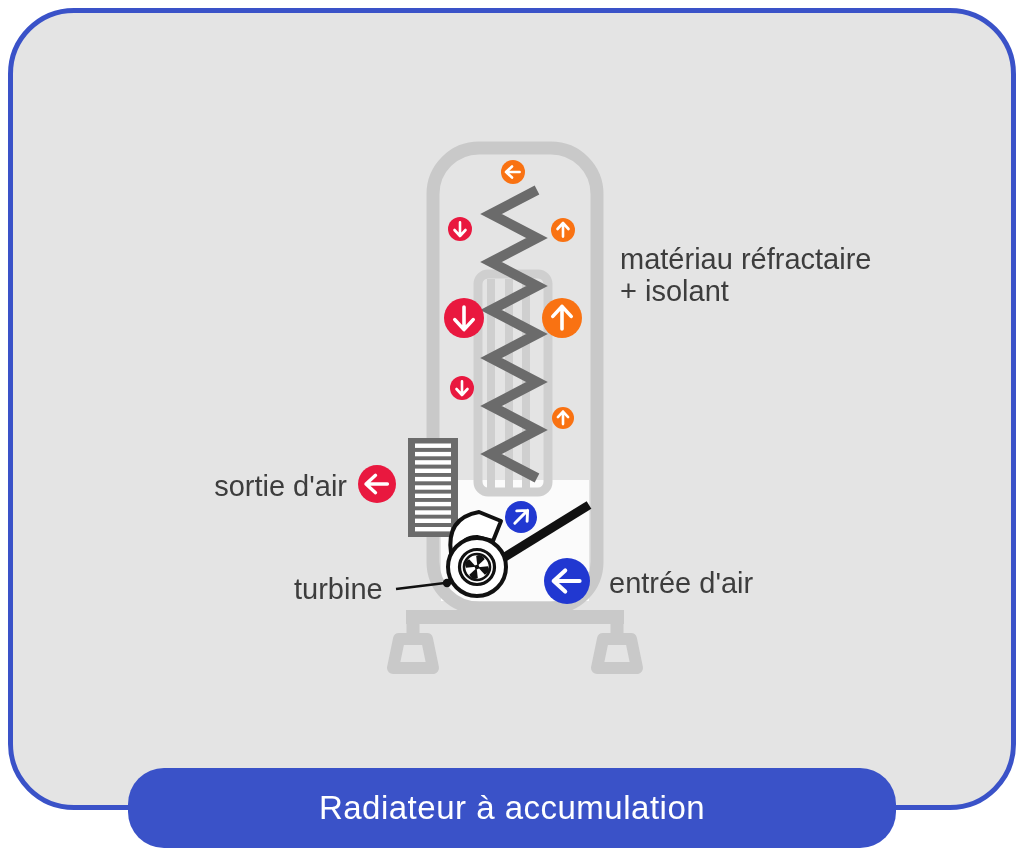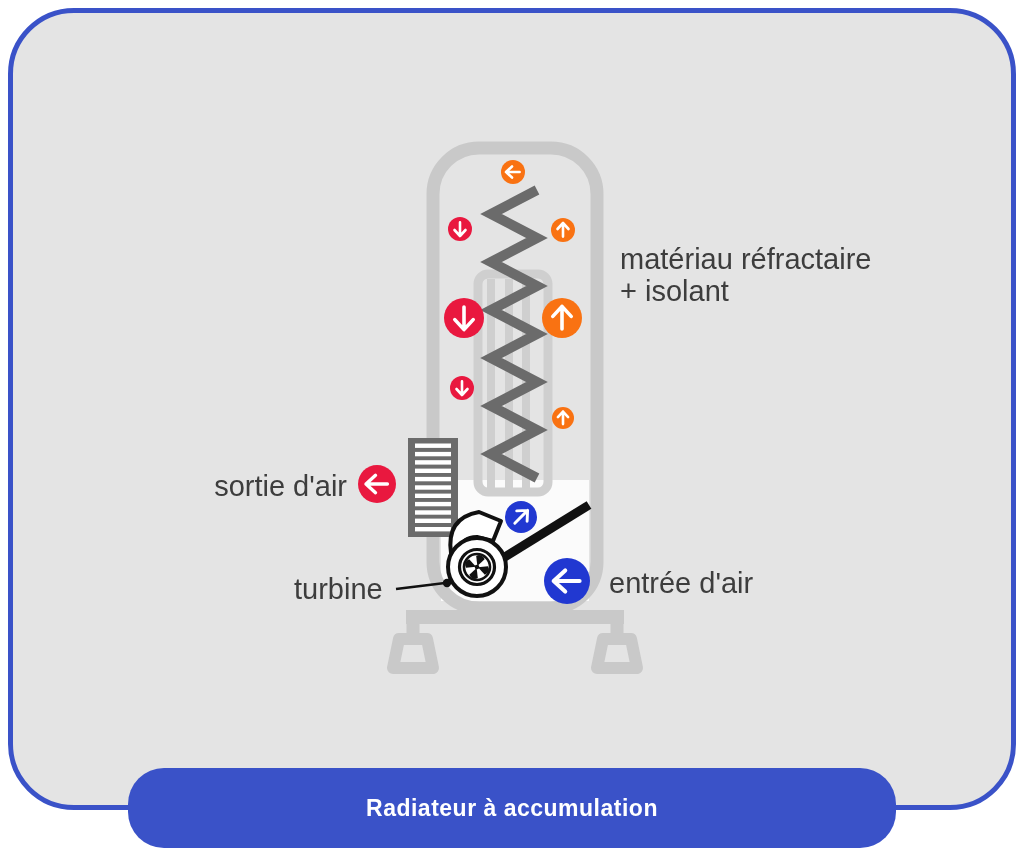--- a/index.html
+++ b/index.html
@@ -17,21 +17,21 @@
   svg text {
     fill:#3d3d3d; font-size:29px;
     font-family:"Liberation Sans", sans-serif;
   }
   .banner {
     position:absolute; left:128px; top:768px; width:768px; height:80px;
     border-radius:36px; background:#3a52c8;
     display:flex; align-items:center; justify-content:center;
   }
   .banner span {
-    color:#ffffff; font-size:23px; font-weight:bold; letter-spacing:.5px;
+    color:#ffffff; font-size:33px; font-weight:normal; letter-spacing:.5px;
   }
 </style>
 </head>
 <body>
 
 <div class="card" style="background: rgb(228, 228, 228); border-color: rgb(58, 82, 200);"></div>
 
 <svg class="diagram" width="1024" height="855" viewBox="0 0 1024 855">
 
   <g>

